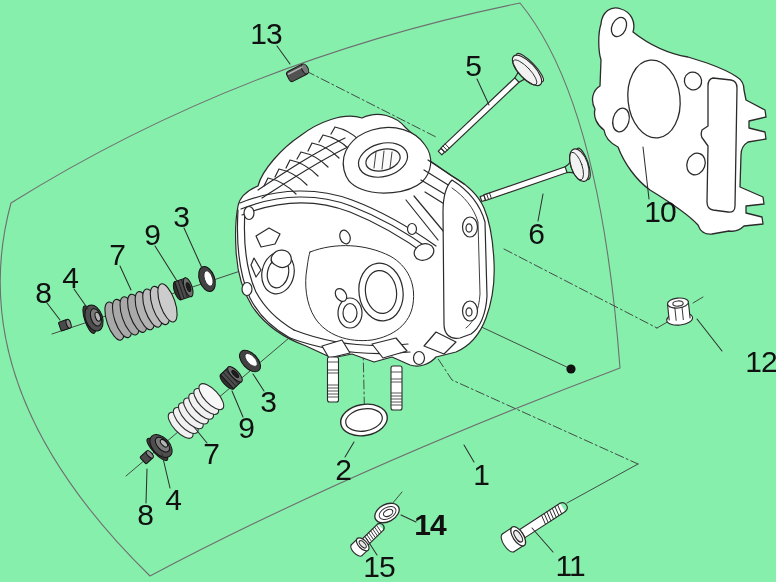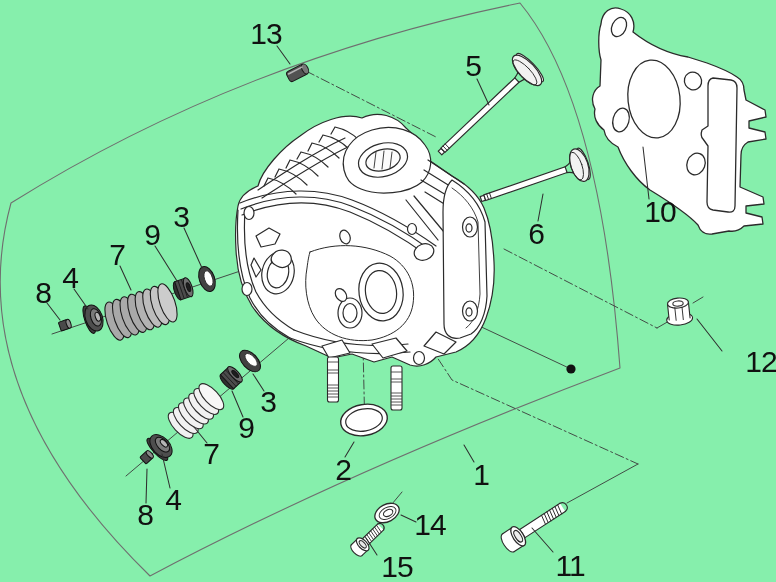--- a/index.html
+++ b/index.html
@@ -305,17 +305,17 @@
   <div class="callout" style="left:70px;top:278px;">4</div>
   <div class="callout" style="left:43px;top:293px;">8</div>
   <div class="callout" style="left:734px;top:362px;margin-left:27px;">12</div>
   <div class="callout" style="left:268px;top:402px;">3</div>
   <div class="callout" style="left:246px;top:428px;">9</div>
   <div class="callout" style="left:211px;top:454px;">7</div>
   <div class="callout" style="left:173px;top:500px;">4</div>
   <div class="callout" style="left:145px;top:515px;">8</div>
   <div class="callout" style="left:343px;top:470px;">2</div>
   <div class="callout" style="left:481px;top:475px;">1</div>
-  <div class="callout" style="left:430px;top:525px;">14</div>
-  <div class="callout" style="left:397px;top:567px;">15</div>
+  <div class="callout" style="left:430px;top:525px;font-weight:bold;">14</div>
+  <div class="callout" style="left:379px;top:567px;">15</div>
   <div class="callout" style="left:570px;top:566px;text-align:center;">11</div>
 </div>
 </div>
 
 </body></html>

